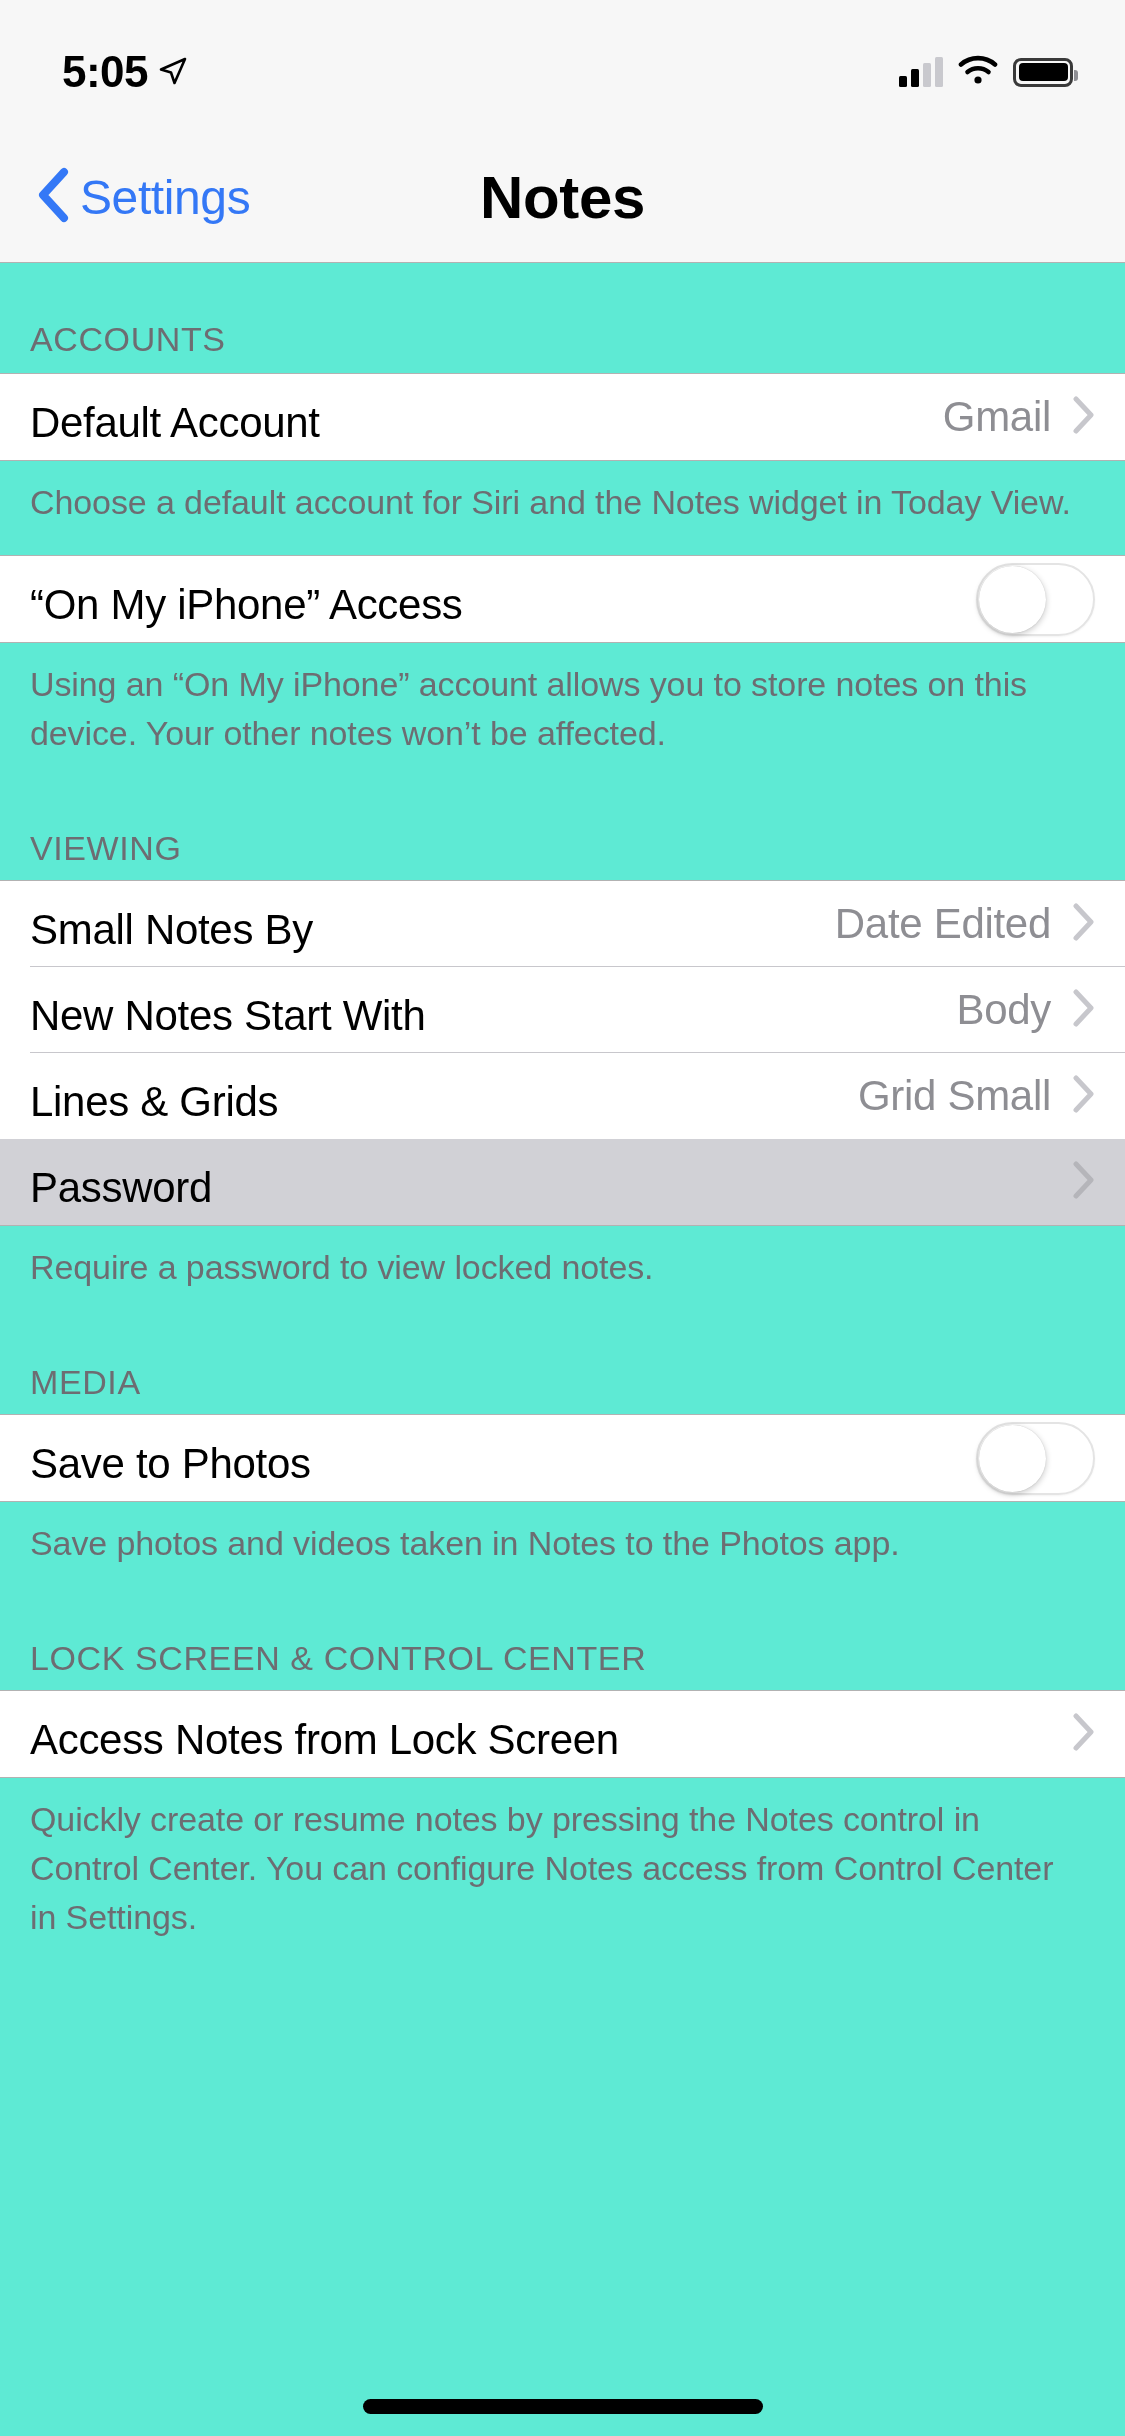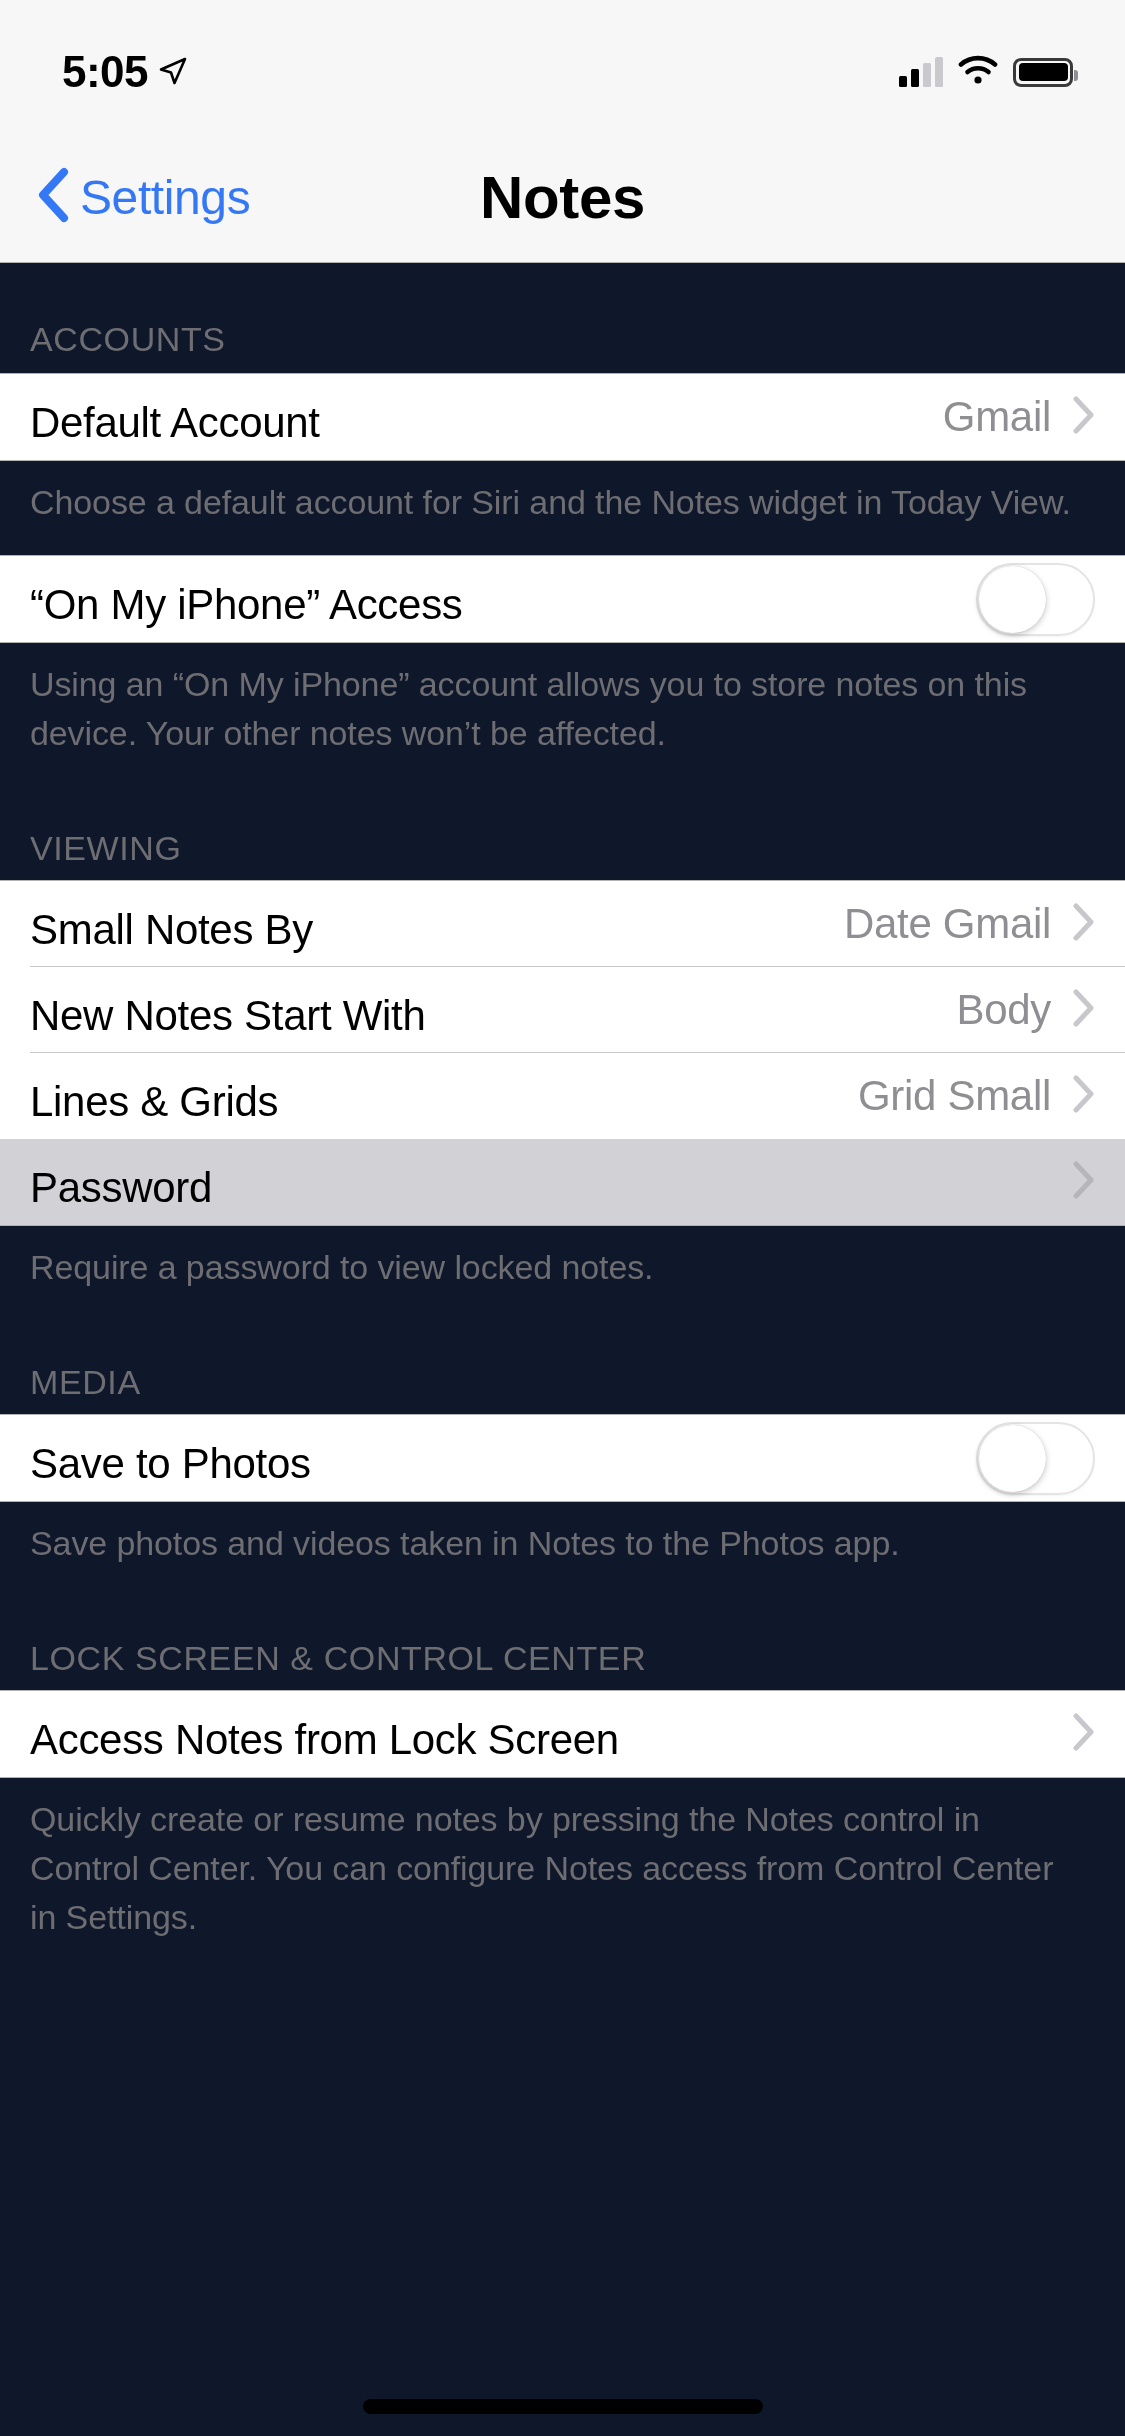--- a/index.html
+++ b/index.html
@@ -131,21 +131,21 @@
     text-align: center;
     font-size: 60px;
     font-weight: bold;
     color: #000;
     letter-spacing: -0.3px;
   }
 
   
   .content {
     position: relative;
-    background: #0f172a;
+    background: #5eead4;
     height: calc(2436px - 262px);
   }
   .group-header {
     font-size: 34px;
     color: #6D6D72;
     letter-spacing: 0.6px;
     padding: 0 0 12px 30px;
     display: flex;
     align-items: flex-end;
     box-sizing: border-box;
@@ -310,21 +310,21 @@
       </div>
     </div>
     <div class="group-footer">Using an “On My iPhone” account allows you to store notes on this device. Your other notes won’t be affected.</div>
 
     <div class="sp-28"></div>
 
     <div class="group-header hdr-mid">VIEWING</div>
     <div class="cell-group">
       <div class="cell has-sep">
         <span class="cell-title">Small Notes By</span>
-        <span class="cell-value">Date Gmail</span>
+        <span class="cell-value">Date Edited</span>
         <span class="chev-right">
           <svg width="22" height="38" viewBox="0 0 22 38">
               <path d="M3 3 L18 19 L3 35" fill="none" stroke="#C7C7CC" stroke-width="5" stroke-linecap="round" stroke-linejoin="round"></path>
             </svg>
         </span>
       </div>
       <div class="cell has-sep">
         <span class="cell-title">New Notes Start With</span>
         <span class="cell-value">Body</span>
         <span class="chev-right">

